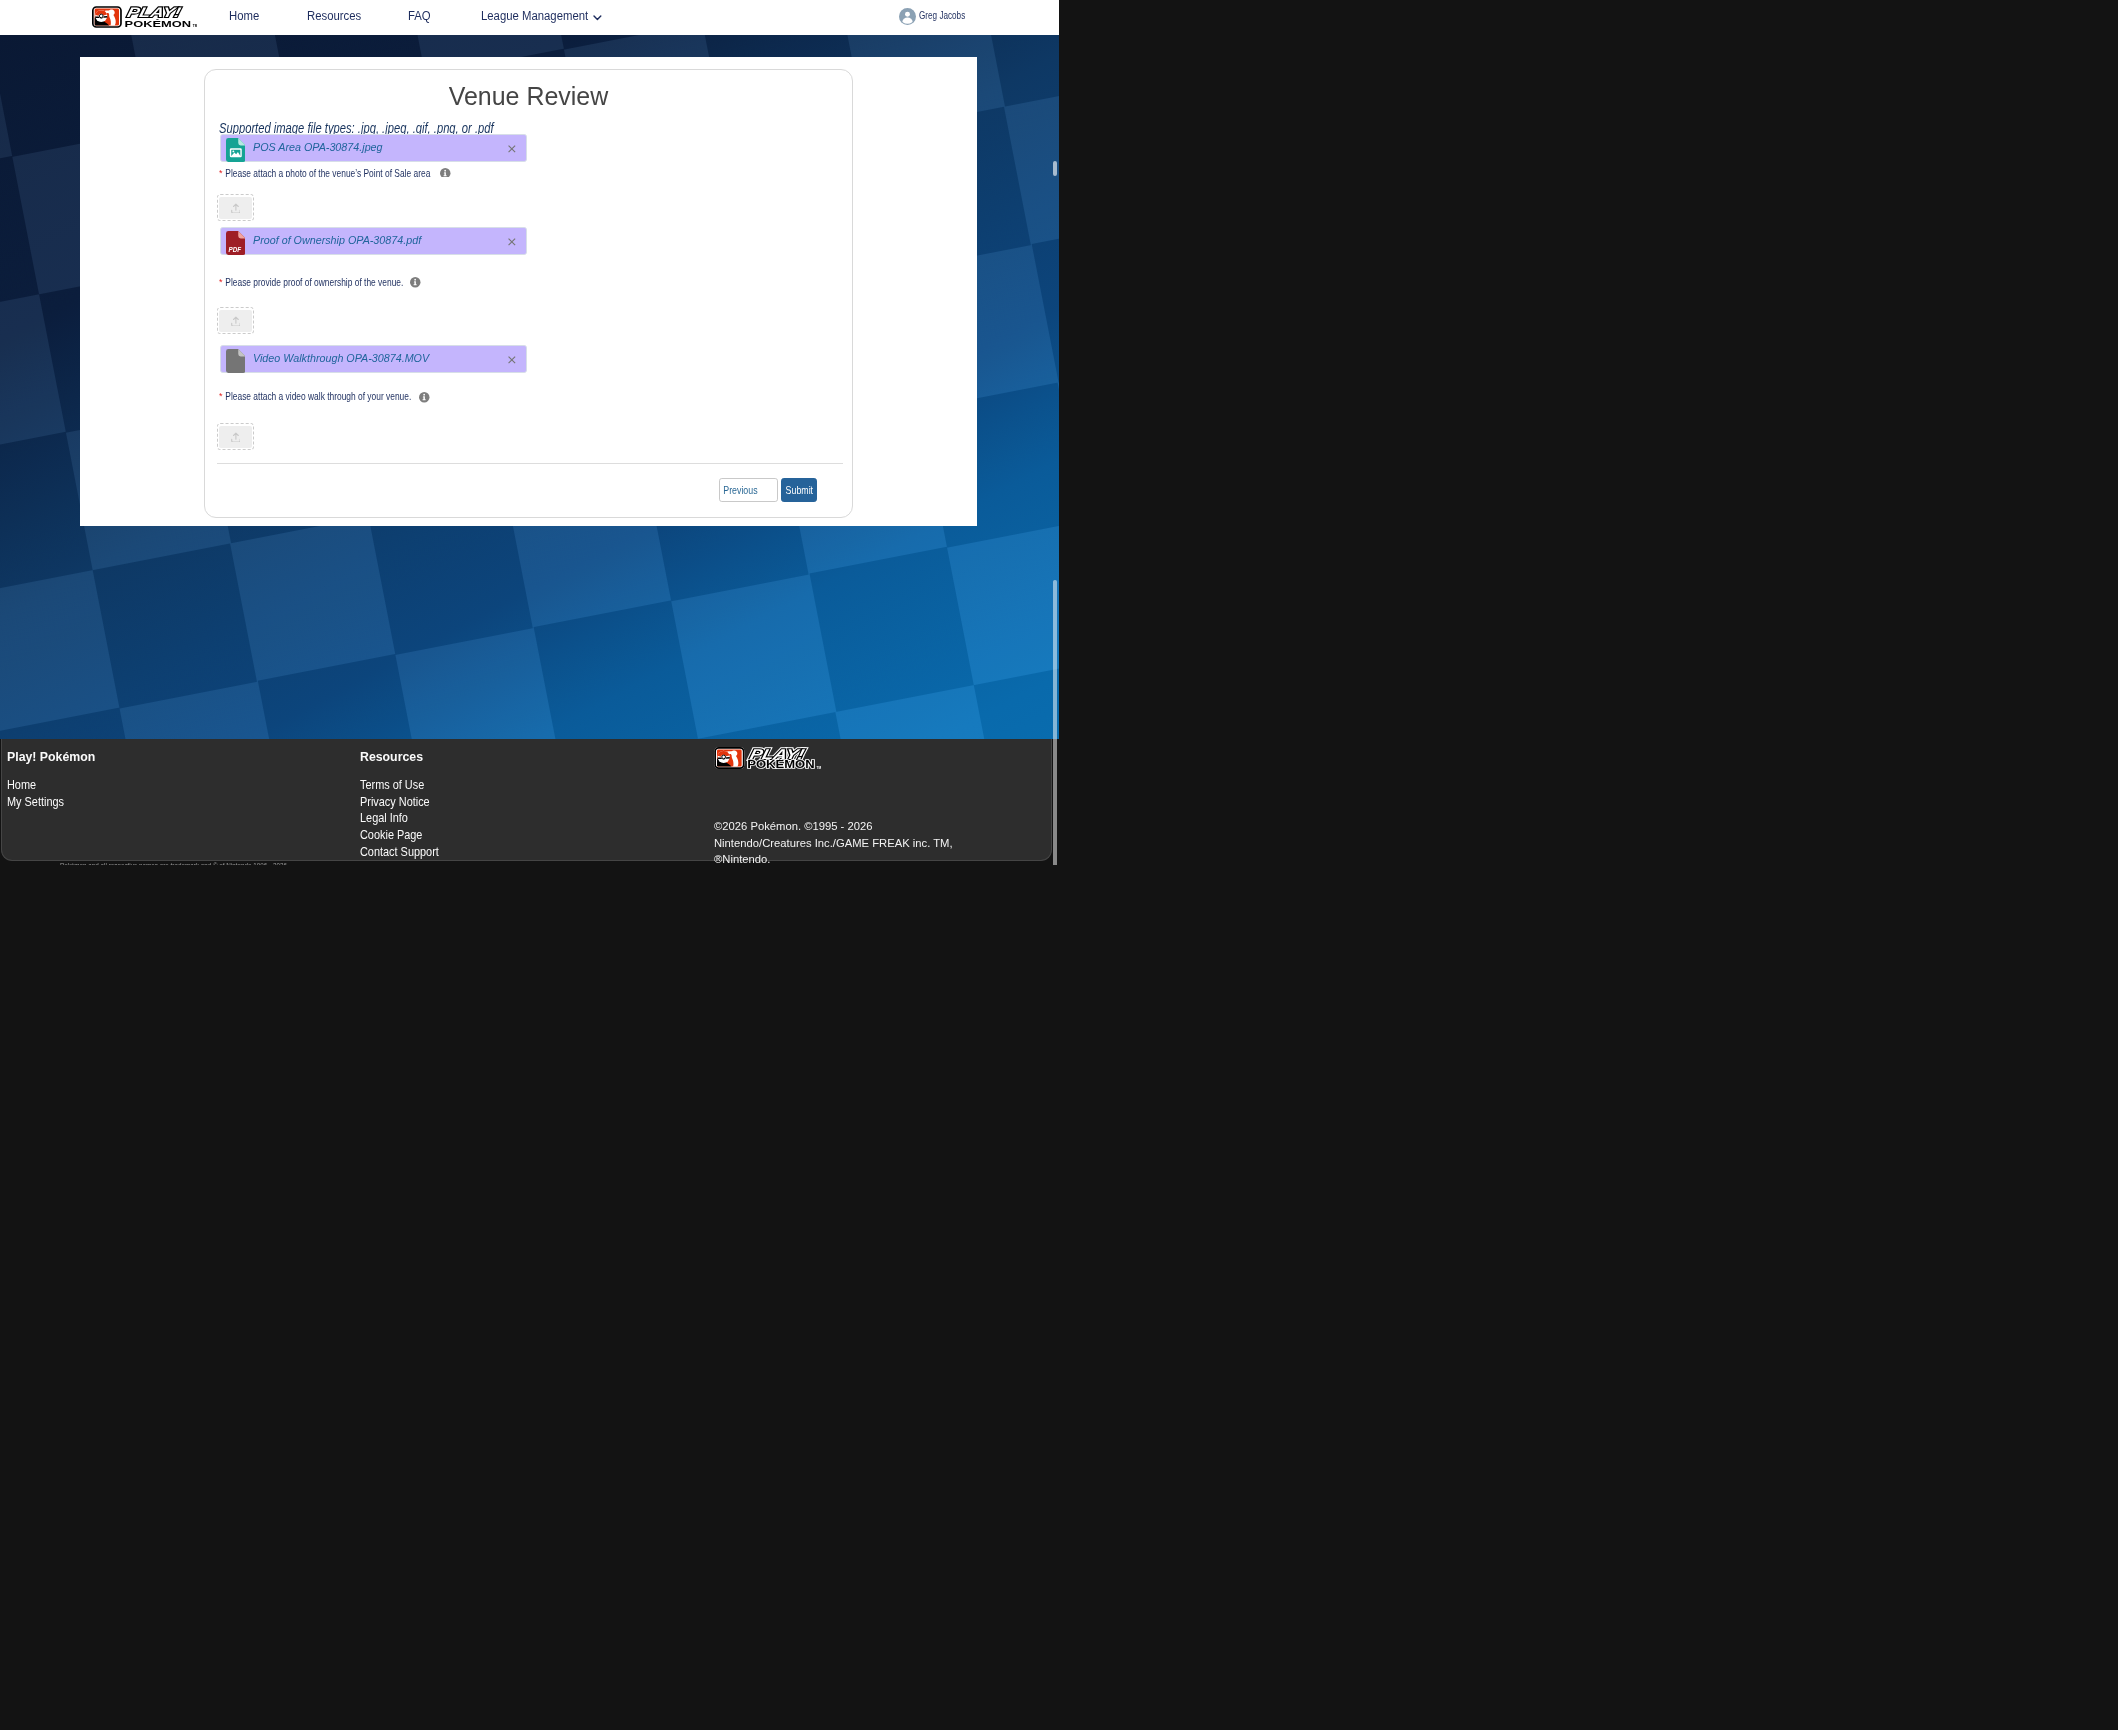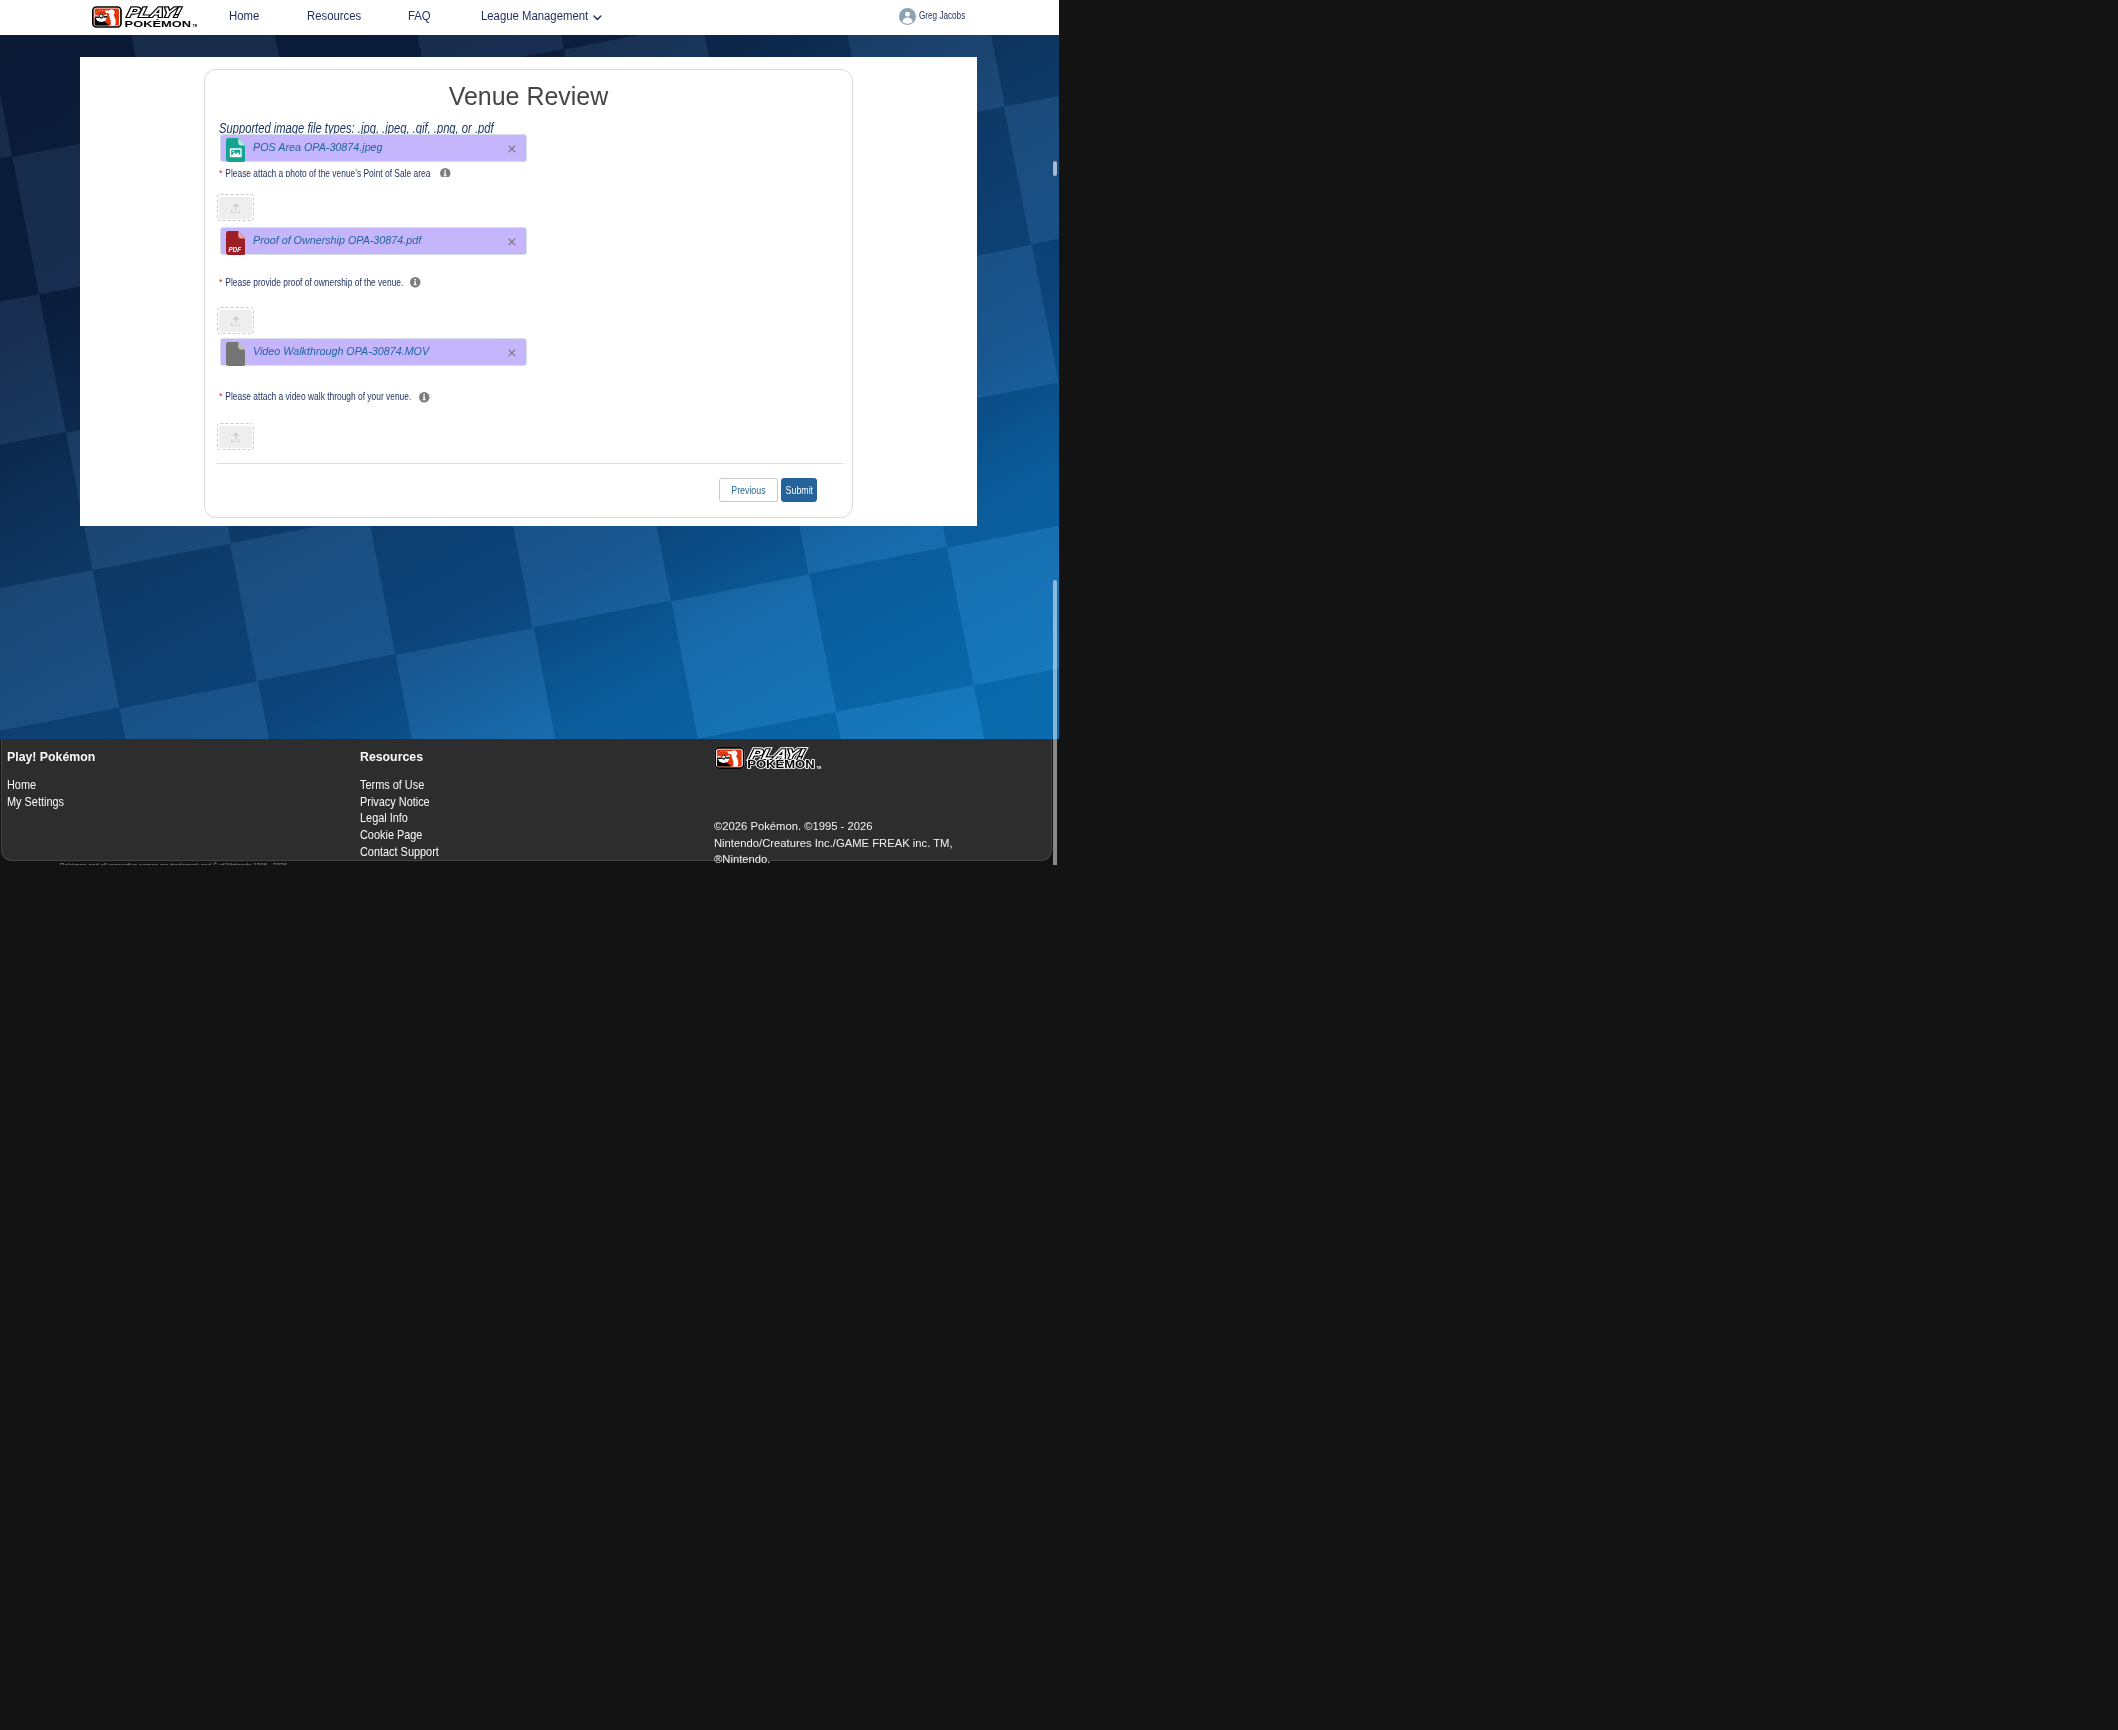--- a/index.html
+++ b/index.html
@@ -35,21 +35,21 @@
   .lbl .sx { transform:scaleX(0.825); }
   .ast { color:#e21c1c; font-size:9px; position:relative; top:-1.4px; }
   .iinfo { position:absolute; }
   .upl { position:absolute; left:12px; width:37px; height:27px;
     border:1.1px dashed #cbcbcb; border-radius:3.5px; padding:1.4px; z-index:2; background:#fff; }
   .uplin { width:100%; height:100%; background:#eeeeee; border-radius:2.1px;
     display:flex; align-items:center; justify-content:center; }
   #hr { position:absolute; left:12px; top:393px; width:626px; height:0.7px; background:#dddddd; }
   #btn-prev { position:absolute; left:514px; top:408px; width:59px; height:24px; background:#fff;
     border:0.7px solid #c9c9c9; border-radius:2.8px; font-size:10.5px; color:#2a6895;
-    text-align:center; line-height:22.4px; }
+    text-align:left; line-height:22.4px; }
   #btn-sub { position:absolute; left:576px; top:408px; width:36px; height:24px; background:#26639a;
     border:0.7px solid #26639a; border-radius:2.8px; font-size:10.5px; color:#ffffff;
     text-align:center; line-height:22.4px; }
   #btn-prev .sx, #btn-sub .sx { transform:scaleX(0.84); transform-origin:center; }
   
   #footer { position:absolute; left:1.4px; top:739px; width:1051px; height:122px;
     background:#2d2d2d; border-radius:0 0 11.2px 11.2px; z-index:6;
     border:0.7px solid #454545; border-top:none; }
   .fh { position:absolute; top:9px; font-size:13.7px; font-weight:bold; color:#fbfbfb;
     line-height:17px; }
@@ -164,21 +164,21 @@
   </svg>
   <div class="upl" style="top:237px;">
         <div class="uplin">
     <svg width="9.8" height="10.5" viewBox="0 0 14 15">
       <path d="M7 10.2 V1.8 M3.6 5 L7 1.6 L10.4 5" fill="none" stroke="#c9c9c9" stroke-width="1.6" stroke-linecap="round" stroke-linejoin="round"></path>
       <path d="M1 10.5 v2 a1.8 1.8 0 0 0 1.8 1.8 h8.4 a1.8 1.8 0 0 0 1.8 -1.8 v-2" fill="none" stroke="#c9c9c9" stroke-width="1.6" stroke-linecap="round"></path>
     </svg>
   </div>
       </div>
 
-  <div class="filebox" style="top:268px;">
+  <div class="filebox" style="top:275px;">
     <svg class="fico" width="19.6" height="24" viewBox="0 0 28 34">
       <path d="M3.5 0 H17.5 L28 10.5 V30.5 A3.5 3.5 0 0 1 24.5 34 H3.5 A3.5 3.5 0 0 1 0 30.5 V3.5 A3.5 3.5 0 0 1 3.5 0 Z" fill="#757575"></path>
       <path d="M17.5 0 L28 10.5 H21 A3.5 3.5 0 0 1 17.5 7 Z" fill="#c3c3c3"></path>
     </svg>
     <div class="fname">Video Walkthrough OPA-30874.MOV</div>
     <svg class="fx" width="7.7" height="7.7" viewBox="0 0 11 11">
           <path d="M0.8 0.8 L10.2 10.2 M10.2 0.8 L0.8 10.2" stroke="#757575" stroke-width="1.6"></path>
         </svg>
   </div>
   <div class="lbl" style="top:320px;">

